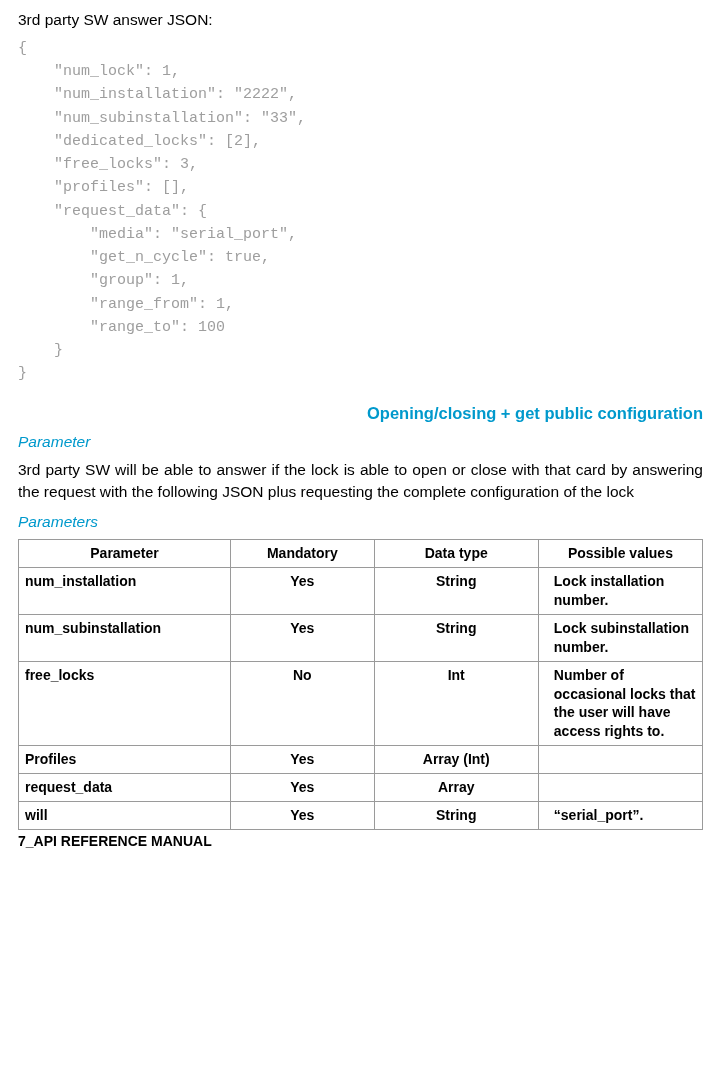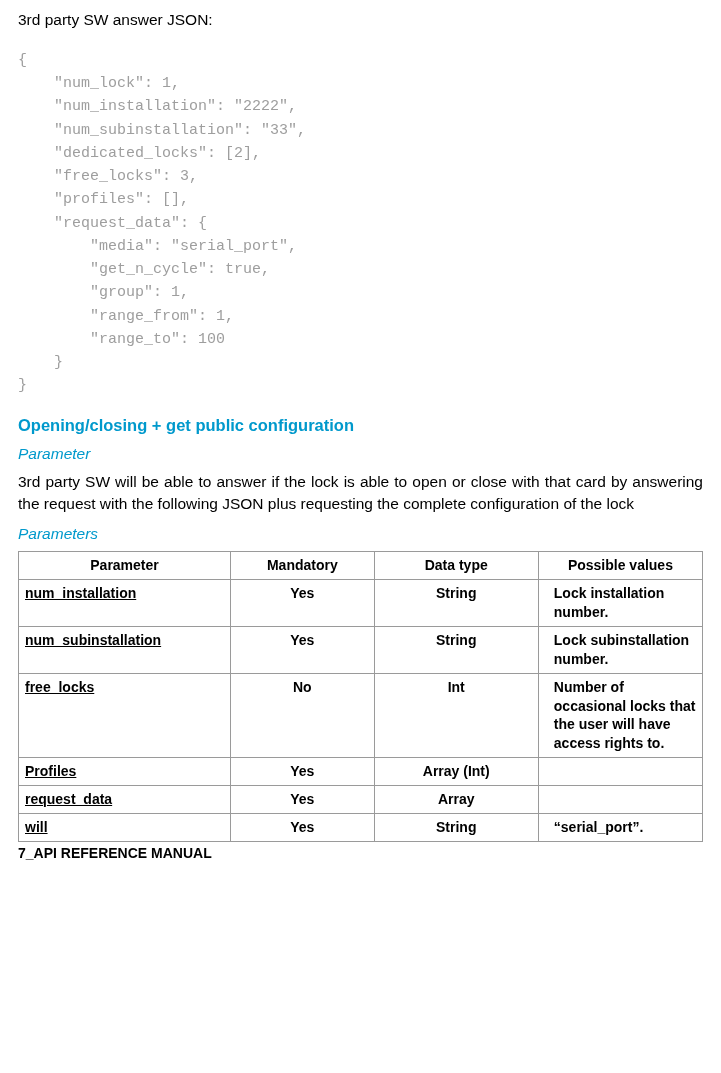--- a/index.html
+++ b/index.html
@@ -8,35 +8,36 @@
     height: 1073px;
     background: #fff;
     font-family: Arial, Helvetica, sans-serif;
     padding: 10px 18px 0 18px;
     font-size: 15px;
     color: #000;
     line-height: 1.35;
   }
   .lead {
     font-size: 15.5px;
-    margin-bottom: 18px;
+    margin-bottom: 6px;
   }
   pre.code {
     font-family: "Courier New", Courier, monospace;
     font-size: 15px;
     color: #9e9e9e;
     white-space: pre;
     line-height: 1.55;
     margin-bottom: 8px;
   }
   .h2 {
     color: #0099cc;
     font-weight: 700;
     font-size: 16.5px;
     margin: 16px 0 8px 0;
+    text-align: right;
   }
   .h3 {
     color: #0099cc;
     font-style: italic;
     font-size: 15.5px;
     margin: 4px 0 6px 0;
   }
   .para {
     font-size: 15.5px;
     text-align: justify;
@@ -57,21 +58,21 @@
   }
   th {
     font-weight: 700;
     text-align: center;
   }
   col.c1 { width: 31%; }
   col.c2 { width: 21%; }
   col.c3 { width: 24%; }
   col.c4 { width: 24%; }
   td.center { text-align: center; font-weight:700; }
-  td.param { font-weight:700;text-decoration:underline; }
+  td.param { font-weight:700; }
   td.val { font-weight:700;padding-left:15px; }
   .footer {
     font-weight:700;
     font-size:14px;
     margin-top:2px;
   }
 </style>
 </head>
 <body>
 

